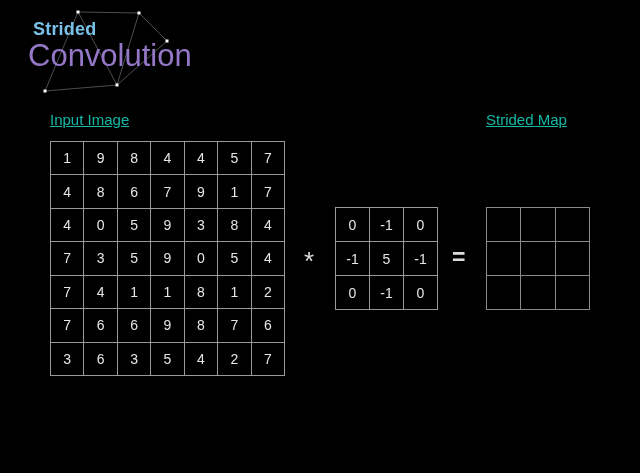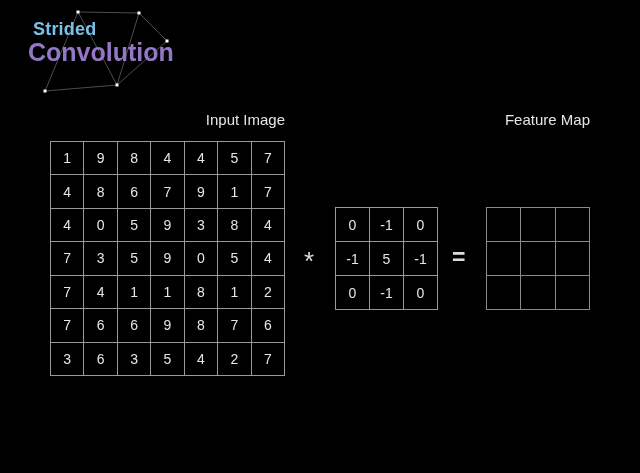--- a/index.html
+++ b/index.html
@@ -25,29 +25,29 @@
 
   
   .title-line1 {
     position: absolute; left: 33px; top: 19px;
     font-size: 18px; font-weight: bold;
     color: #79c0e8; z-index: 2;
     letter-spacing: 0.2px;
   }
   .title-line2 {
     position: absolute; left: 28px; top: 38px;
-    font-size: 25px; font-weight: bold;
+    font-size: 31px; font-weight: normal;
     color: #9577c7; z-index: 2;
   }
 
   
   .section-label {
     position: absolute; top: 111px;
-    color: #e5e5e5; font-size: 15px;
-    text-align: right; z-index: 2;
+    color: #14b8a6; font-size: 15px;
+    text-align: left; z-index: 2; text-decoration: underline;
   }
   .label-input   { left: 50px;  width: 235px; }
   .label-kernel  { left: 335px; width: 103px; }
   .label-feature { left: 486px; width: 104px; }
 
   
   .grid {
     position: absolute; display: grid;
     border-top: 1px solid #999999;
     border-left: 1px solid #999999;
@@ -121,21 +121,21 @@
       <rect x="127.5" y="37.5" width="3" height="3"></rect>
       <rect x="77.5" y="81.5" width="3" height="3"></rect>
       <rect x="5.5" y="87.5" width="3" height="3"></rect>
     </g>
   </svg>
 
   <div class="title-line1">Strided</div>
   <div class="title-line2">Convolution</div>
 
   <div class="section-label label-input">Input Image</div>
-  <div class="section-label label-feature">Feature Map</div>
+  <div class="section-label label-feature">Strided Map</div>
 
   <div class="grid grid-input">
       <div class="cell">1</div>
       <div class="cell">9</div>
       <div class="cell">8</div>
       <div class="cell">4</div>
       <div class="cell">4</div>
       <div class="cell">5</div>
       <div class="cell">7</div>
       <div class="cell">4</div>

